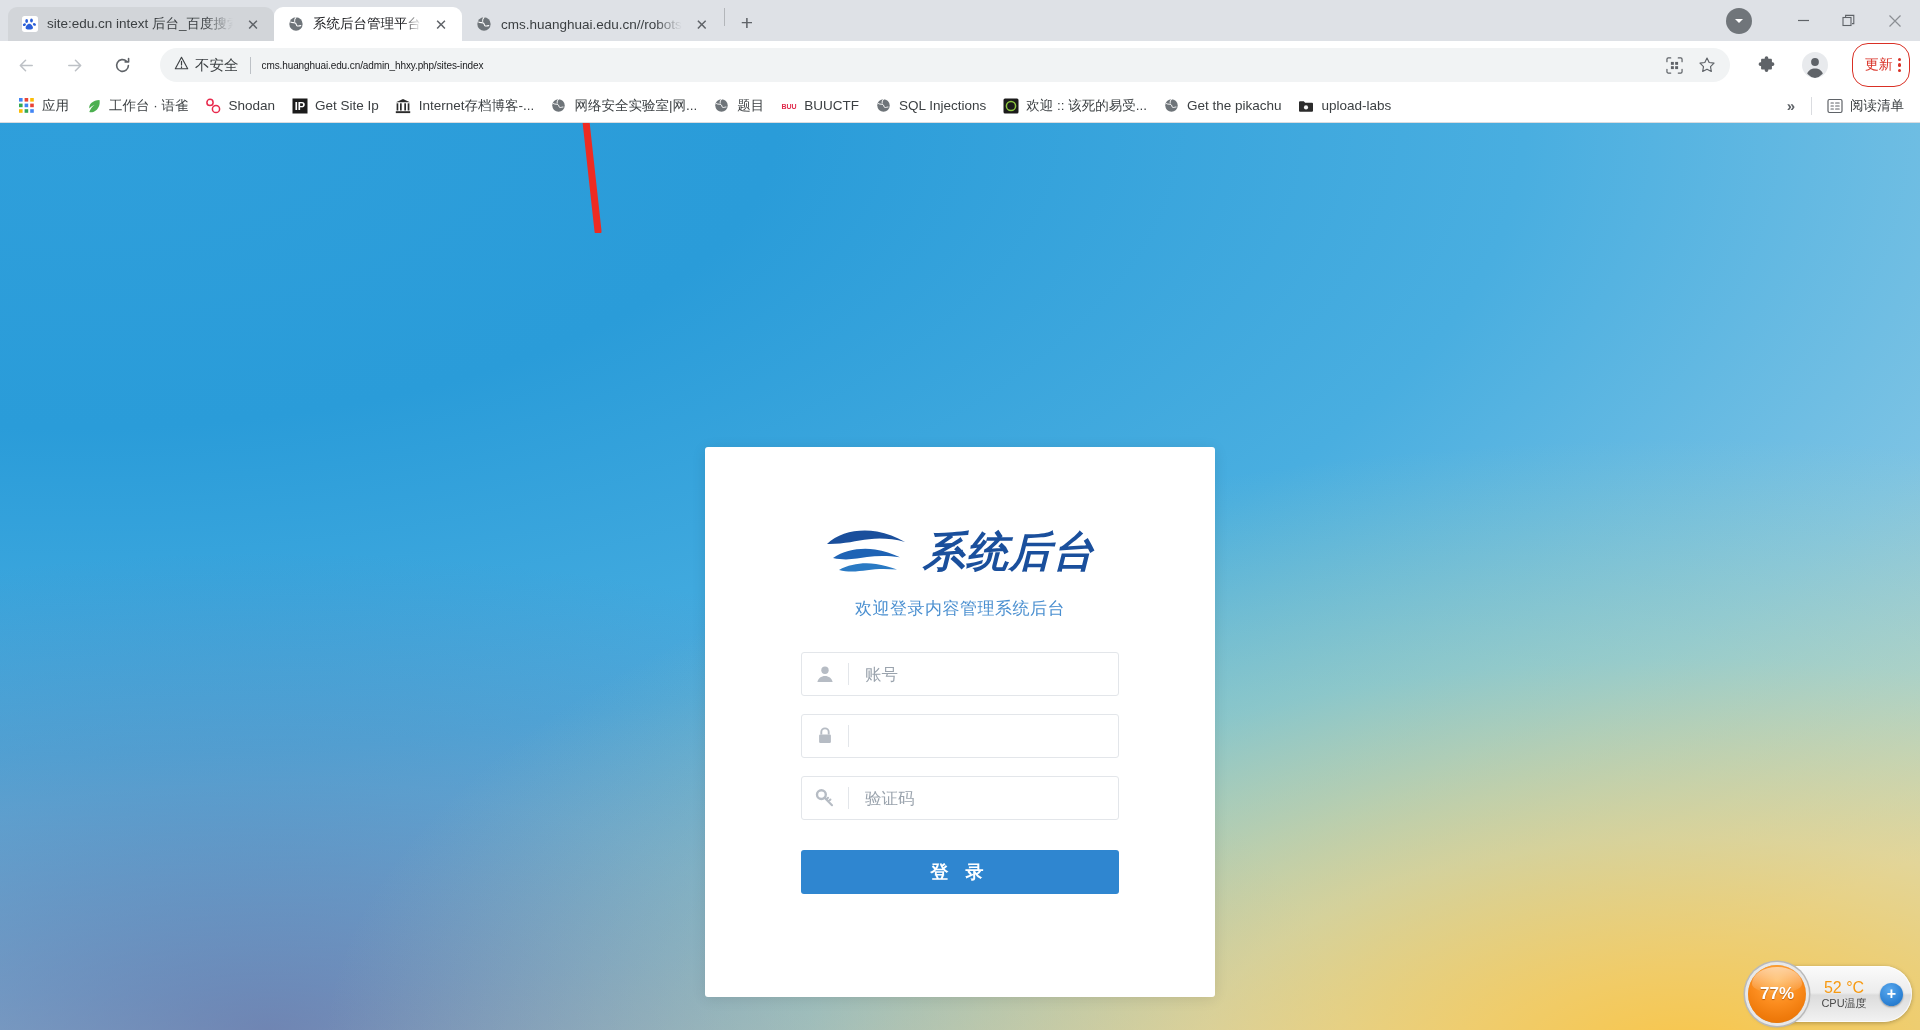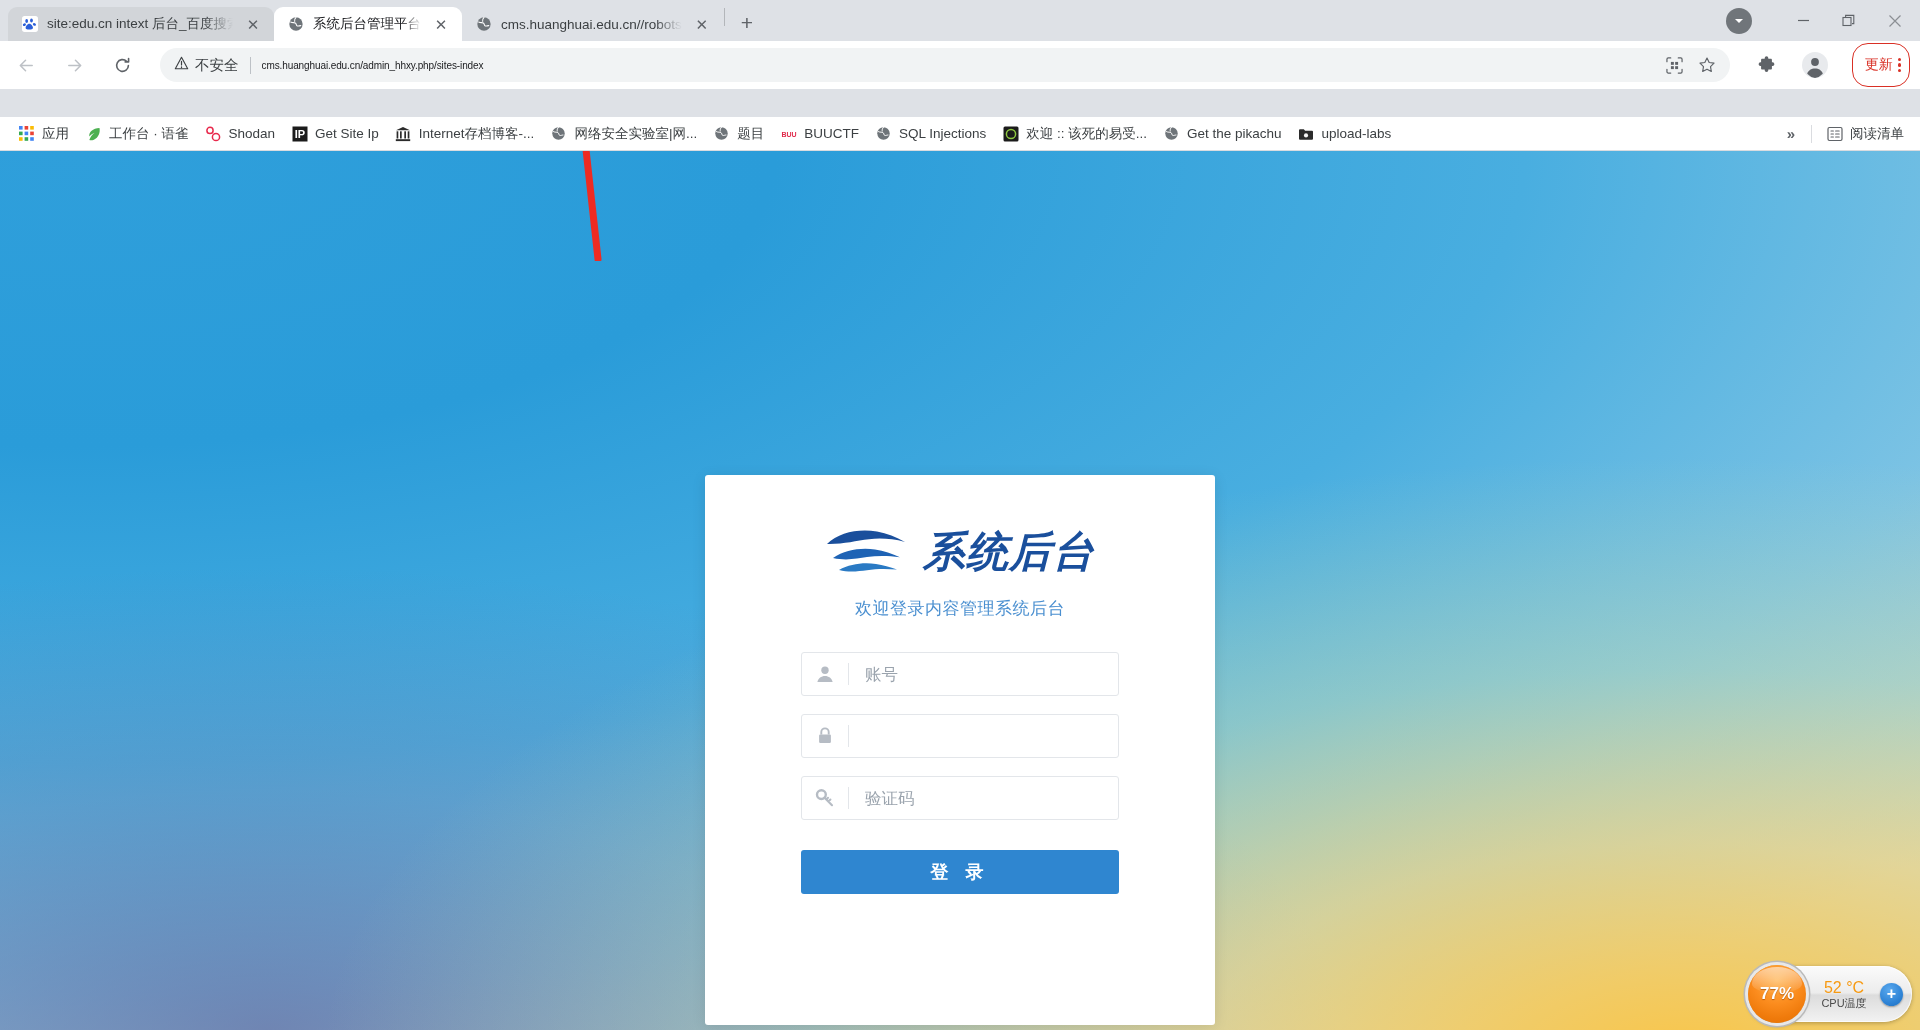--- a/index.html
+++ b/index.html
@@ -163,21 +163,20 @@
   
   .bookmarks {
     height: 34px;
     background: #ffffff;
     display: flex;
     align-items: center;
     padding: 0 8px 0 10px;
     flex: 0 0 34px;
     border-bottom: 1px solid #dadce0;
     gap: 0;
-    margin-top: 28px;
   }
   .bm {
     display: flex; align-items: center; gap: 7px;
     padding: 4px 8px;
     border-radius: 4px;
     font-size: 13.5px;
     color: #3c4043;
     white-space: nowrap;
     flex: 0 0 auto;
     max-width: 168px;
@@ -208,21 +207,21 @@
     height: 550px;
     background: #ffffff;
     border-radius: 3px;
     box-shadow: 0 2px 14px rgba(0,0,0,0.10);
   }
   .logo-row {
     display: flex;
     align-items: center;
     justify-content: center;
     gap: 16px;
-    margin-top: 46px;
+    margin-top: 74px;
     height: 62px;
   }
   .logo-mark { width: 82px; height: 50px; flex: 0 0 82px; }
   .logo-text {
     font-size: 42px;
     font-weight: bold;
     font-style: italic;
     color: #1a4f9c;
     letter-spacing: 1px;
     line-height: 1;

